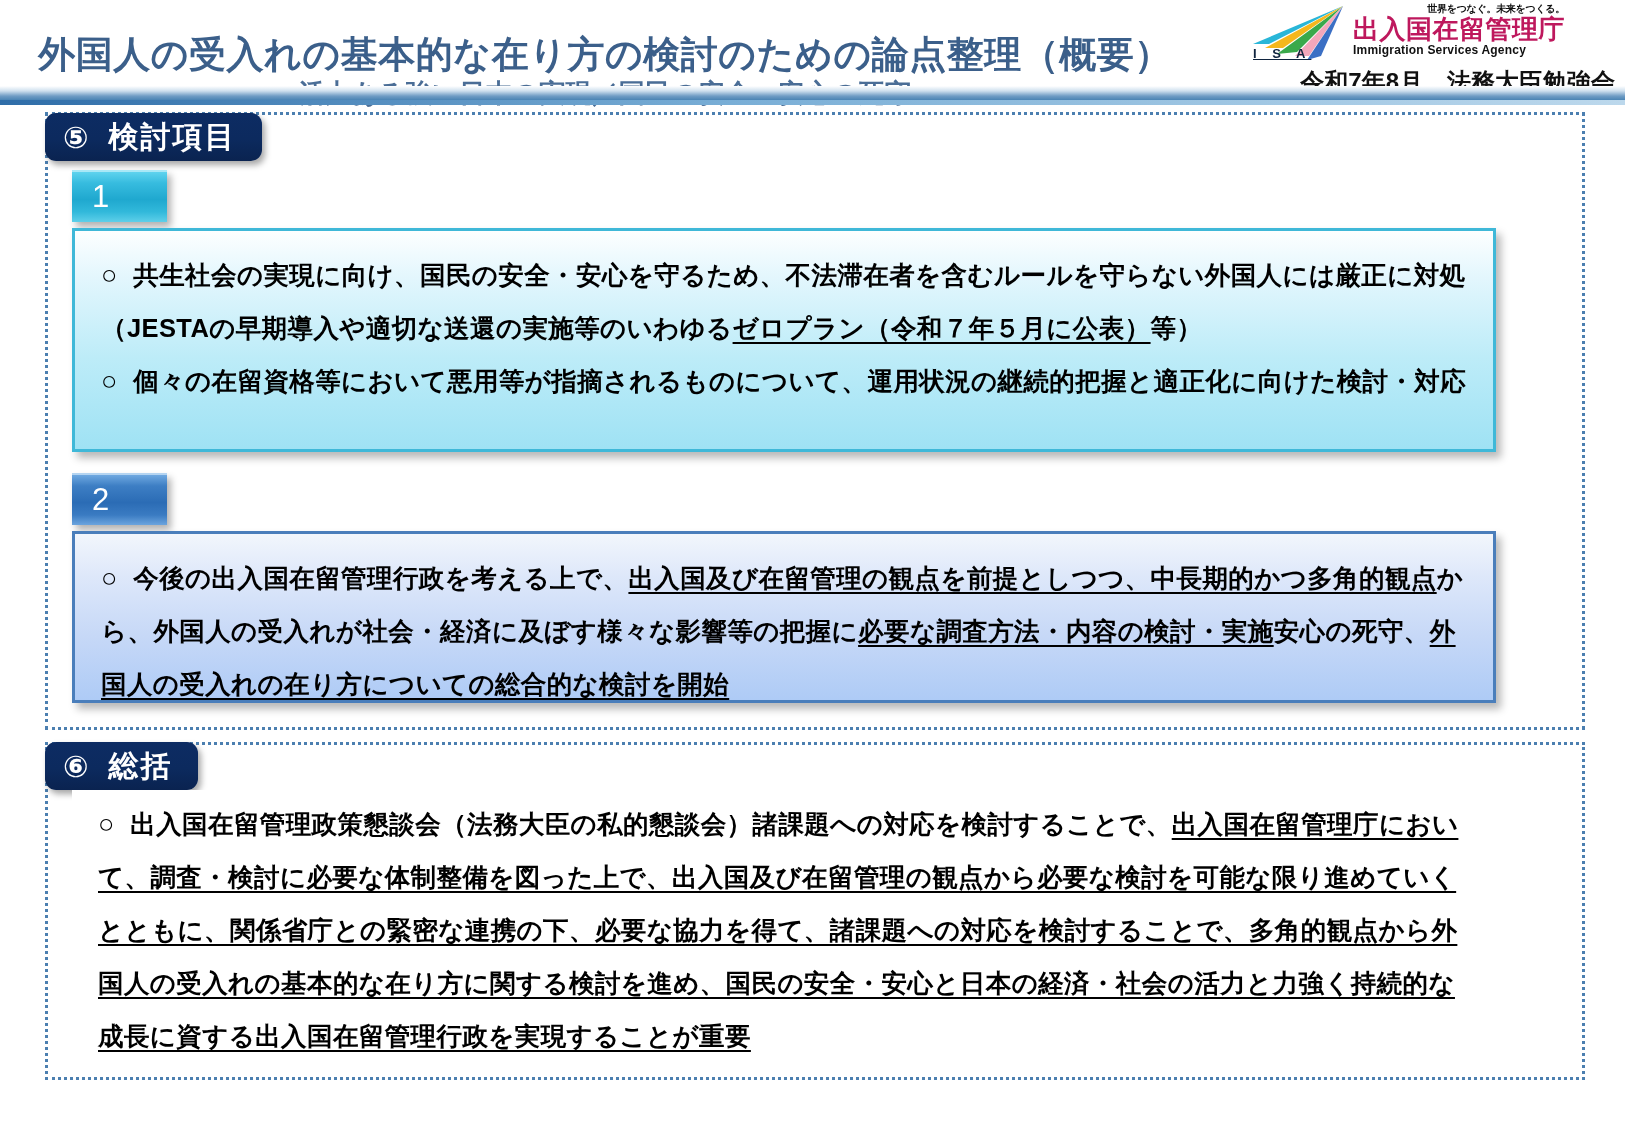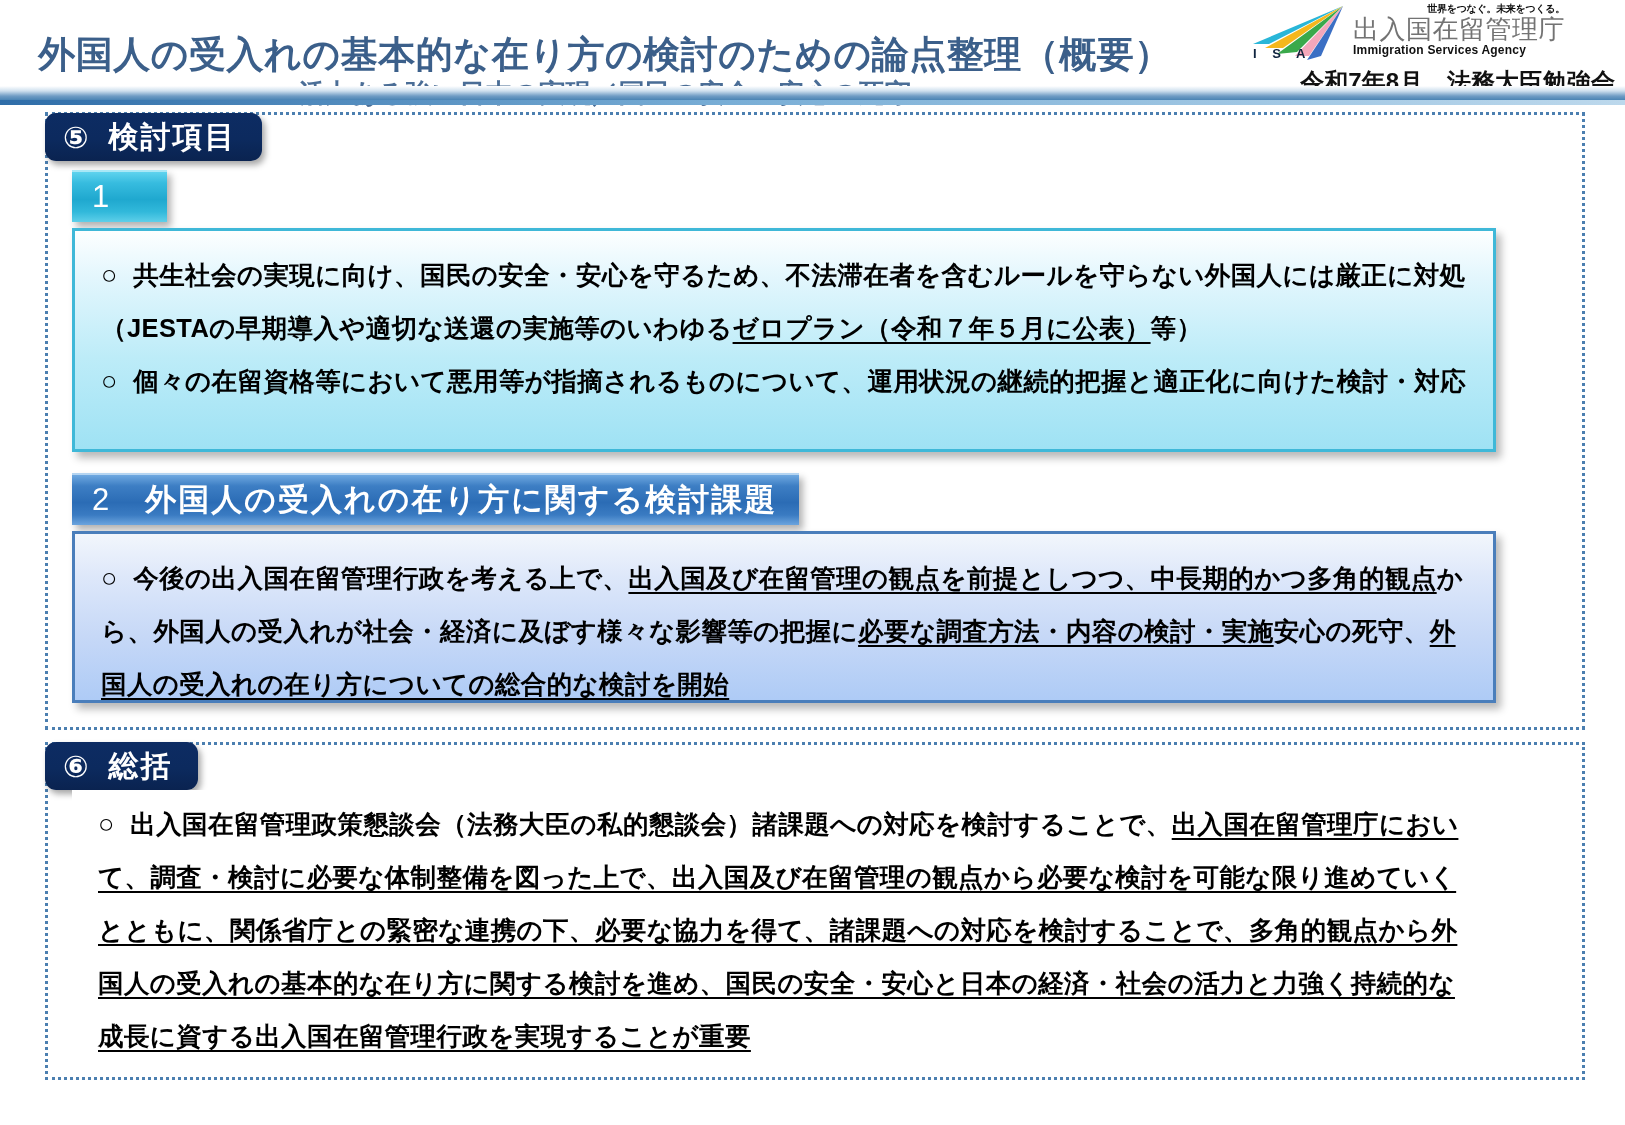--- a/index.html
+++ b/index.html
@@ -29,27 +29,27 @@
 
   .logo-block{
     position:absolute;right:14px;top:2px;width:380px;height:96px;
   }
   .logo-row{position:relative;height:62px;}
   .isa-mark{
     position:absolute;left:12px;top:2px;width:108px;height:58px;
   }
   .isa-letters{
     position:absolute;left:22px;top:44px;
-    font-size:13px;font-weight:bold;color:#10243f;letter-spacing:6px;
+    font-size:13px;font-weight:bold;color:#10243f;letter-spacing:6px;text-decoration:underline;
   }
   .logo-text{
     position:absolute;left:122px;top:0px;
   }
   .logo-tag{font-size:10px;color:#111;font-weight:bold;letter-spacing:-0.3px;white-space:nowrap;text-align:right;}
-  .logo-name{font-size:26px;color:#737373;font-weight:normal;letter-spacing:0.5px;line-height:1.05;white-space:nowrap;}
+  .logo-name{font-size:26px;color:#be185d;font-weight:bold;letter-spacing:0.5px;line-height:1.05;white-space:nowrap;}
   .logo-en{font-size:12px;color:#111;font-weight:bold;letter-spacing:0.2px;white-space:nowrap;}
   .logo-meeting{
     position:absolute;left:4px;top:64px;width:380px;text-align:right;
     font-size:24px;font-weight:bold;color:#111;white-space:nowrap;
   }
 
   
   .divider{
     position:absolute;left:0;top:86px;width:1625px;height:14px;
     background:linear-gradient(to bottom,#ffffff 0%,#cfe0ee 35%,#6f9cc4 72%,#4b84b4 100%);
@@ -187,21 +187,20 @@
   <p class="para">
     <span class="bullet">○</span><span>共生社会の実現に向け、国民の安全・安心を守るため、不法滞在者を含むルールを守らない外国人には厳正に対処（JESTAの早期導入や適切な送還の実施等のいわゆる</span><span class="u">ゼロプラン（令和７年５月に公表）</span><span>等）</span>
   </p>
   <p class="para">
     <span class="bullet">○</span><span>個々の在留資格等において悪用等が指摘されるものについて、運用状況の継続的把握と適正化に向けた検討・対応</span>
   </p>
 </div>
 
 <div class="subhead" id="subhead-2">
   <span class="num">2</span>
-  <span>外国人の受入れの在り方に関する検討課題</span>
 </div>
 
 <div class="cbox" id="box-2">
   <p class="para">
     <span class="bullet">○</span><span>今後の出入国在留管理行政を考える上で、</span><span class="u">出入国及び在留管理の観点を前提としつつ、中長期的かつ多角的観点</span><span>から、外国人の受入れが社会・経済に及ぼす様々な影響等の把握に</span><span class="u">必要な調査方法・内容の検討・実施</span><span>安心の死守、</span><span class="u">外国人の受入れの在り方についての総合的な検討を開始</span>
   </p>
 </div>
 
 <div class="section" id="section-6"></div>
 

